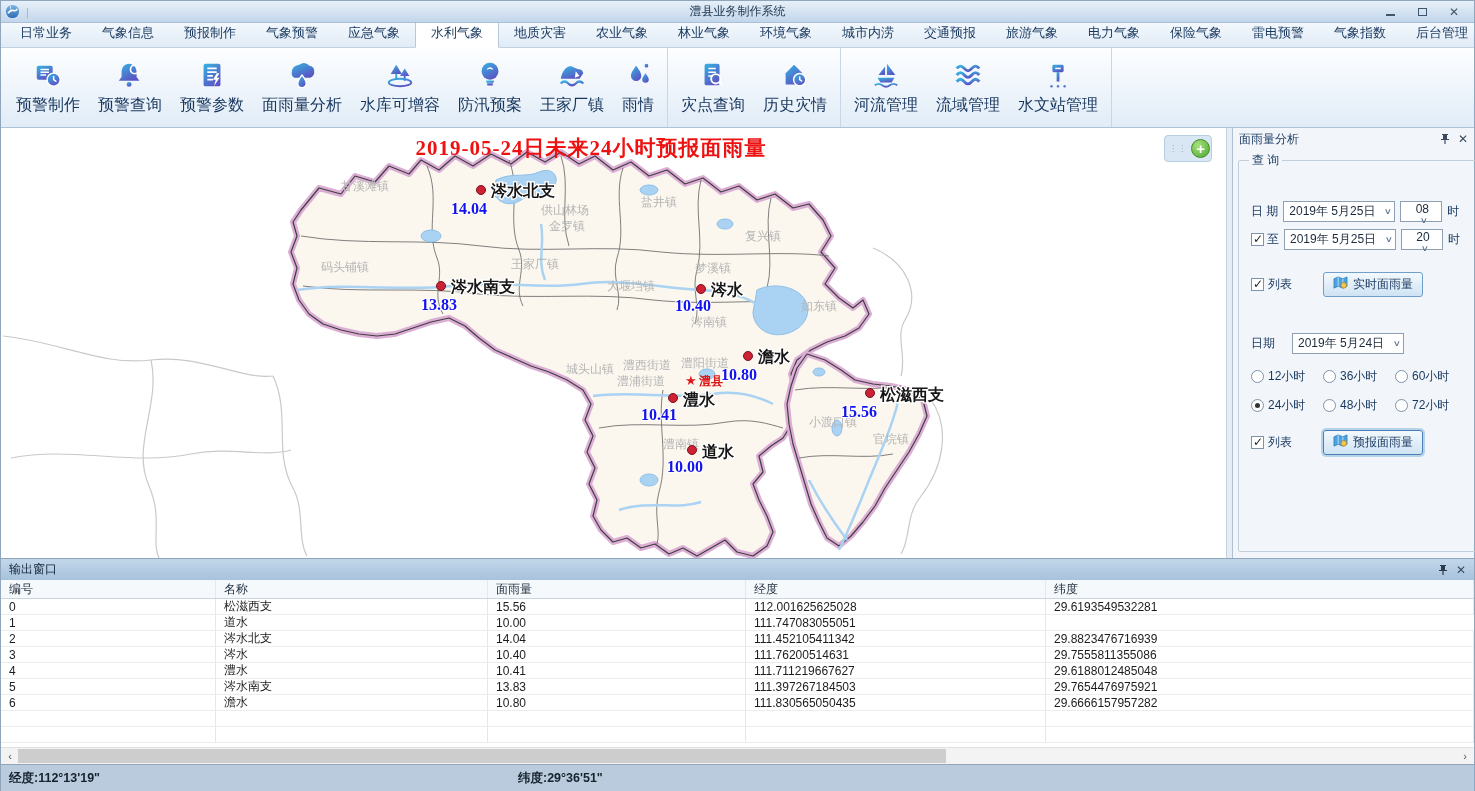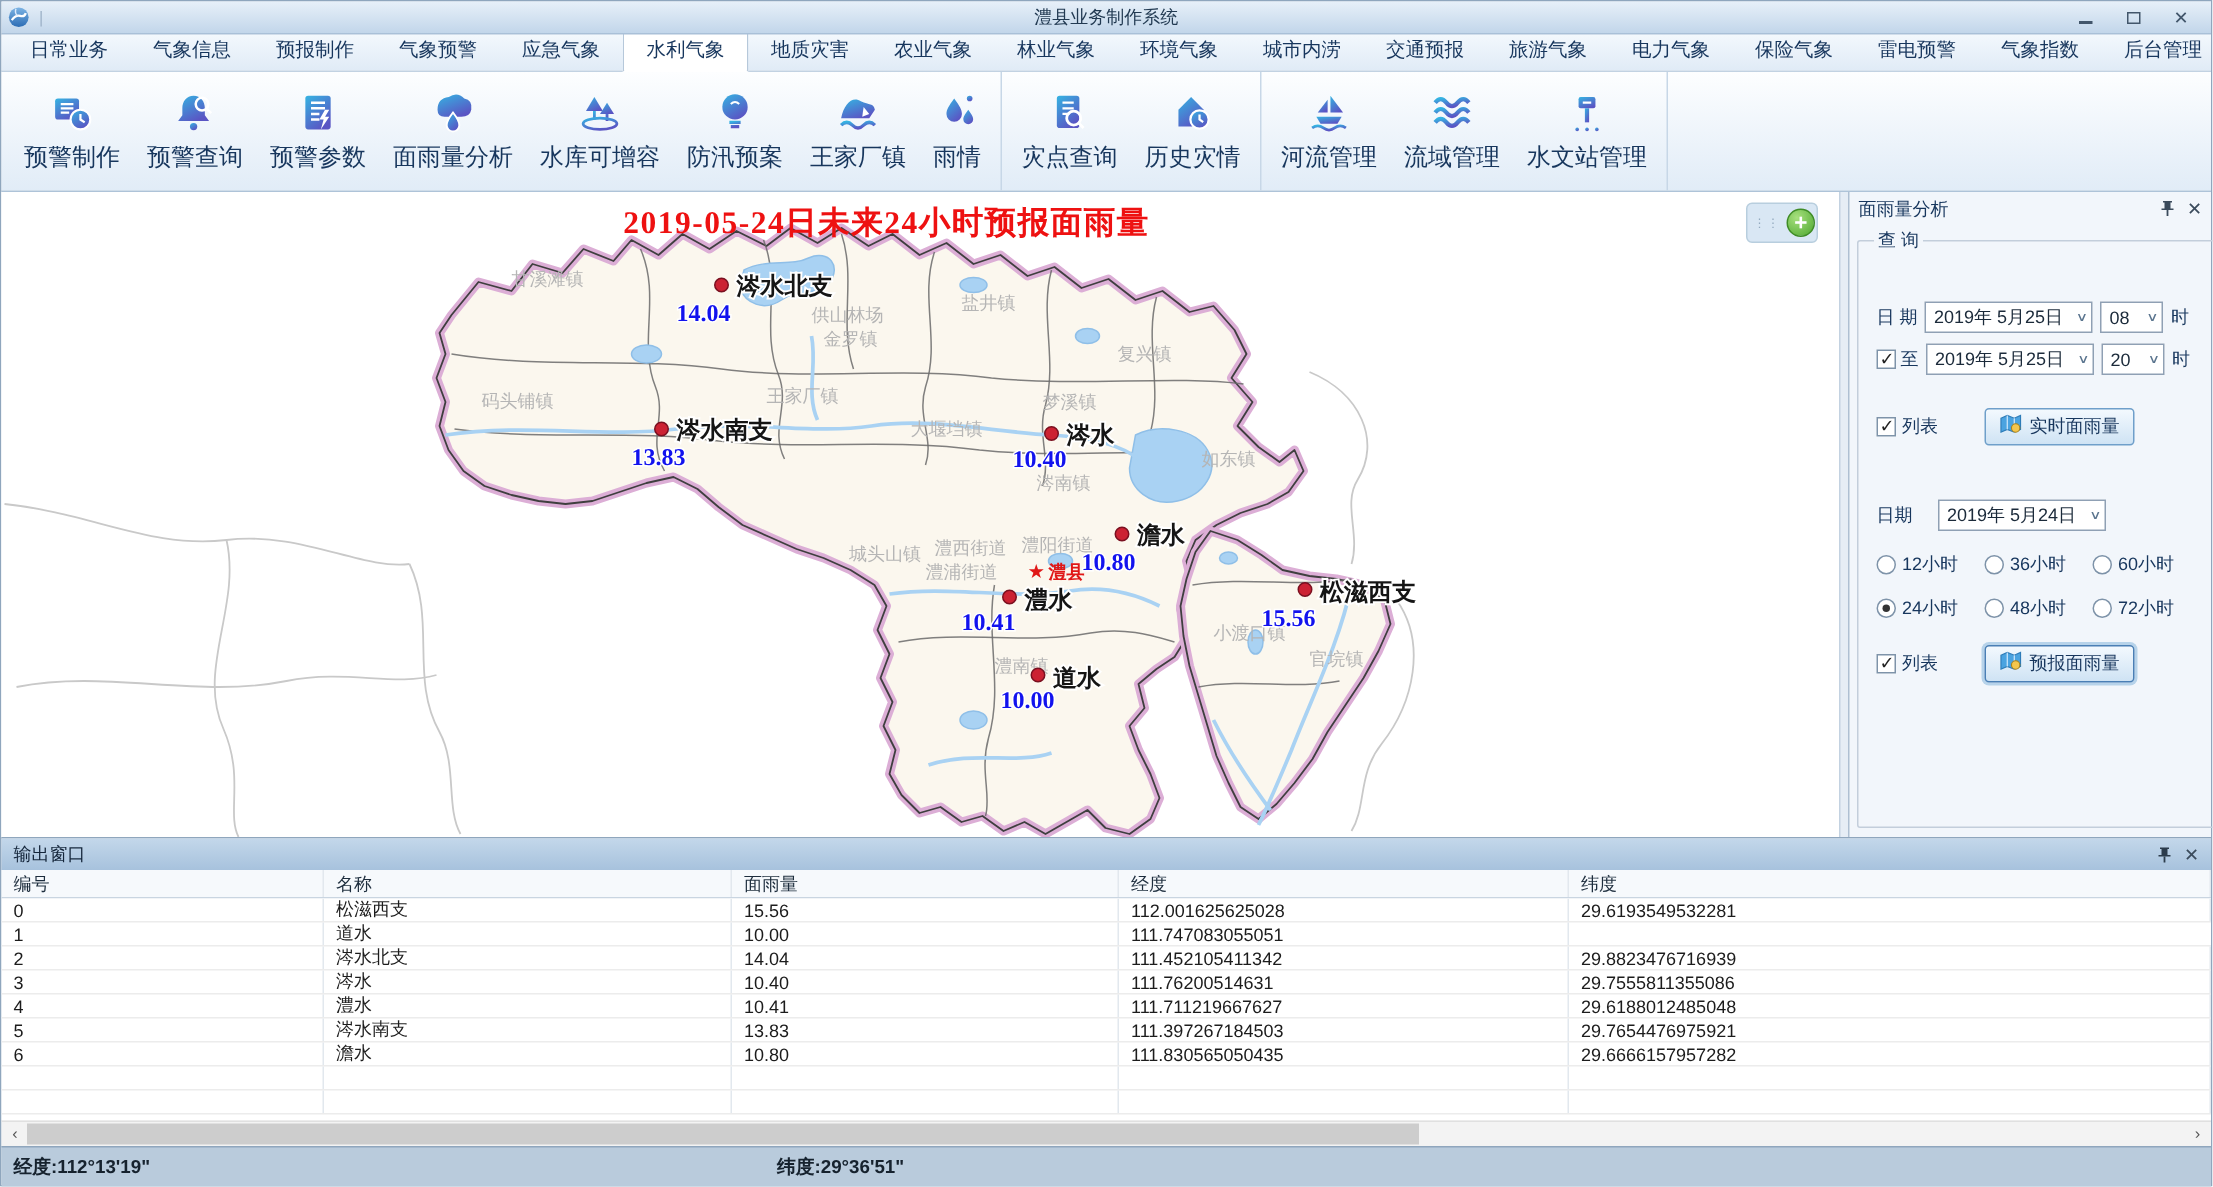--- a/index.html
+++ b/index.html
@@ -59,21 +59,21 @@
   .panel-icons{margin-left:auto;display:flex;align-items:center;gap:8px;color:#3b4b5c;}
   .pin-icon svg{display:block;}
   .close-x{font-size:12px;color:#3b4b5c;line-height:1;}
   .panel fieldset{margin:2px 5px 6px;border:1px solid #c3cedb;border-radius:2px;flex:1;padding:6px 12px 0;}
   .panel legend{font-size:12px;color:#17365d;padding:0 3px;margin-left:-2px;}
   .prow{display:flex;align-items:center;margin-top:9px;white-space:nowrap;}
   .plabel{font-size:12px;color:#17365d;margin-right:5px;}
   .combo{height:21px;border:1px solid #8fa0b4;background:#fff;display:inline-flex;align-items:center;justify-content:space-between;padding:0 3px 0 5px;font-size:12px;color:#1b2a3a;}
   .combo .arr{color:#5a748e;font-size:8px;margin-left:4px;transform:scaleX(1.4);}
   .combo.w-date{width:112px;}
-  .combo.w-hour{width:42px;margin-left:5px;}
+  .combo.w-hour{width:42px;margin-left:5px;flex-direction:column;}
   .cbx{width:13px;height:13px;border:1px solid #7e93a9;background:#fff;display:inline-block;position:relative;flex:none;}
   .cbx.checked::after{content:"✓";position:absolute;left:1px;top:-2px;font-size:12px;color:#222;}
   .rad{width:13px;height:13px;border:1px solid #7e93a9;border-radius:50%;background:#fff;display:inline-block;position:relative;flex:none;}
   .rad.sel::after{content:"";position:absolute;inset:3px;background:#333;border-radius:50%;}
   .rlabel{font-size:12px;color:#17365d;margin-left:4px;}
   .pbtn{display:inline-flex;align-items:center;gap:5px;height:25px;padding:0 9px;border:1px solid #6f9fca;border-radius:3px;background:linear-gradient(#f3f9fe,#cfe3f4);color:#17365d;font-size:12px;cursor:default;}
   .pbtn.focused{box-shadow:0 0 0 2px #b7d3ea;border-color:#4a7fb5;}
   .dur-cell{display:flex;align-items:center;width:72px;}
 
   

